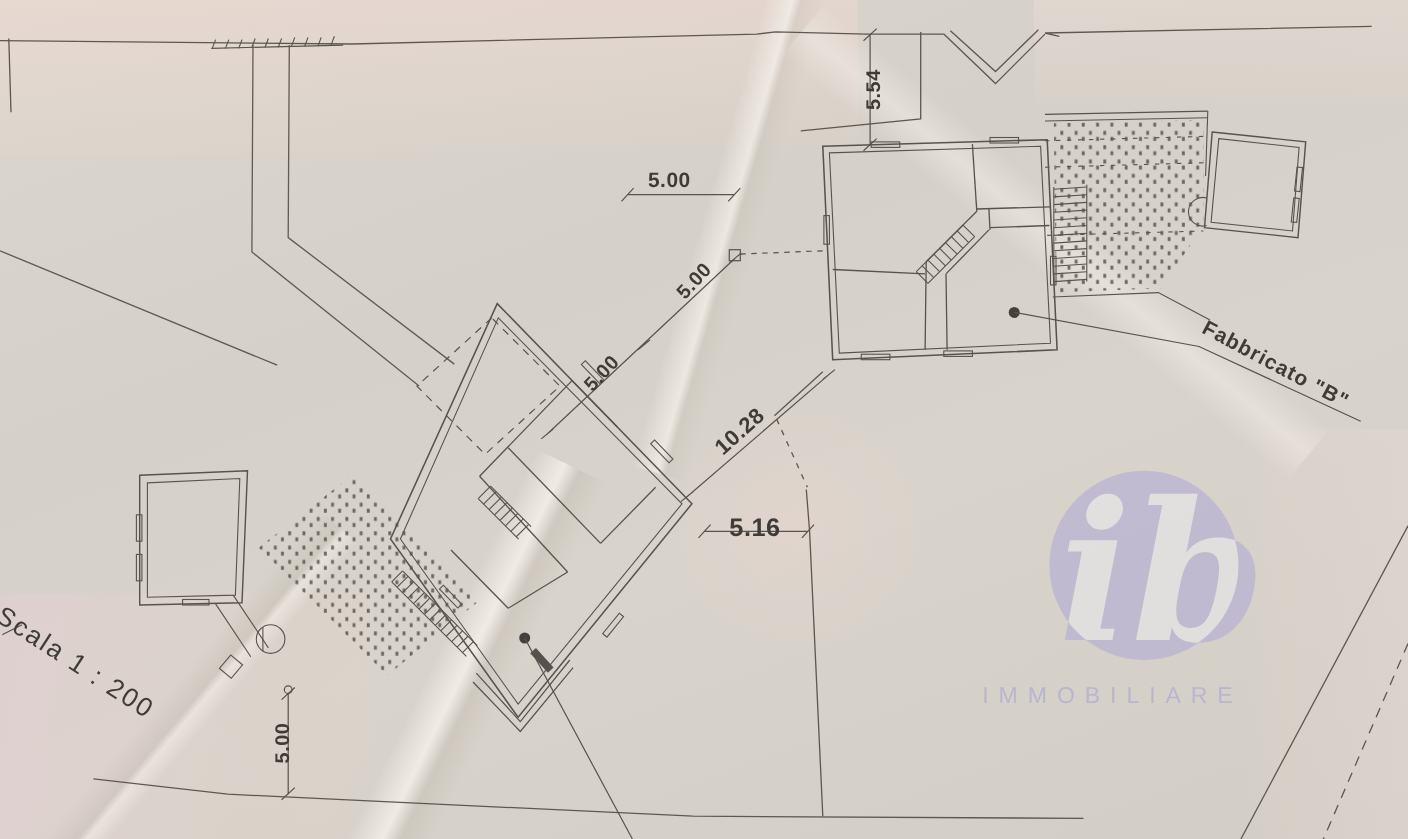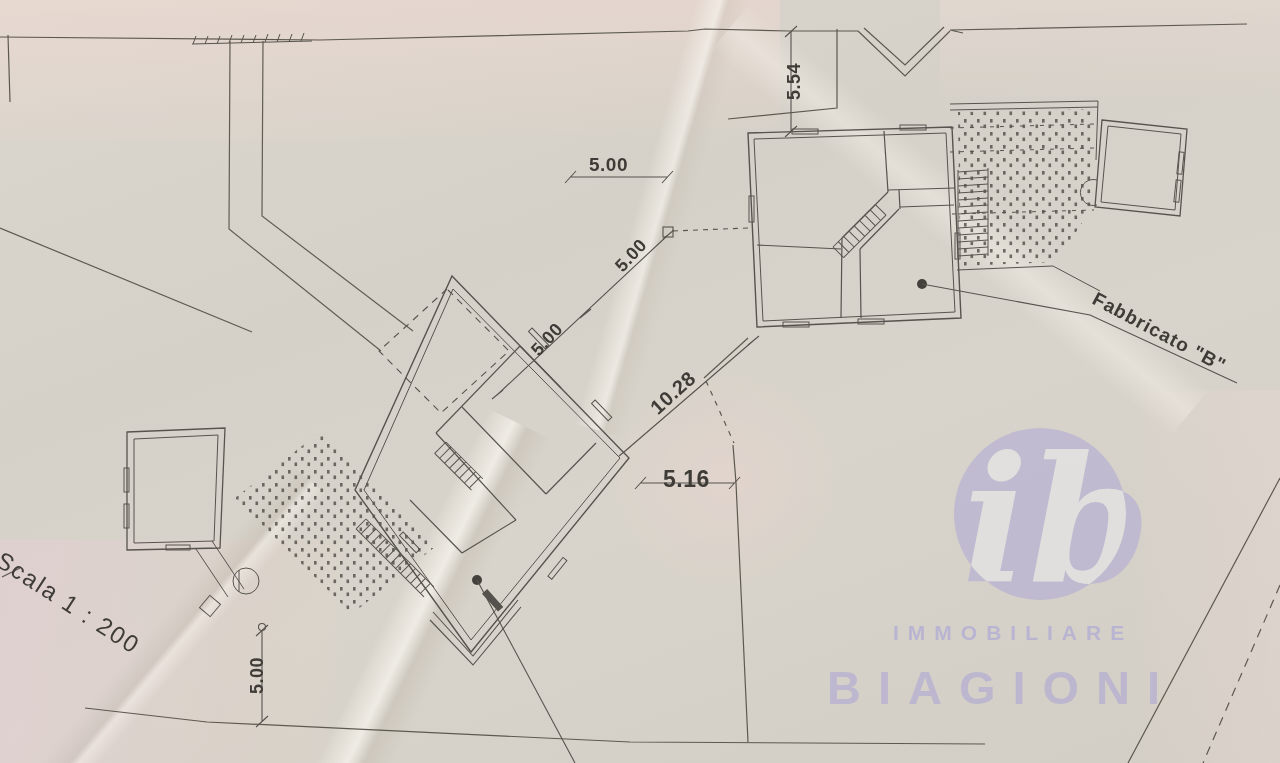--- a/index.html
+++ b/index.html
@@ -36,21 +36,21 @@
   }
   .lbl-scale{left:6px;top:546px;font-size:24px;transform:rotate(33deg);letter-spacing:2px;font-weight:500;}
   .lbl-fabb{left:1099px;top:288px;font-size:19px;transform:rotate(28deg);letter-spacing:1px;}
   .lbl-554{left:784px;top:100px;font-size:18px;transform:rotate(-90deg);}
   .lbl-500top{left:589px;top:154px;font-size:19px;}
   .lbl-500up{left:611px;top:262px;font-size:18px;transform:rotate(-47deg);}
   .lbl-500lo{left:527px;top:346px;font-size:18px;transform:rotate(-47deg);}
   .lbl-1028{left:646px;top:402px;font-size:20px;transform:rotate(-42deg);}
   .lbl-516{left:663px;top:466px;font-size:23px;}
   .lbl-500bot{left:247px;top:694px;font-size:18px;transform:rotate(-90deg);}
-  .wm-text{position:absolute;color:rgba(172,168,213,.70);font-weight:700;white-space:nowrap;}
+  .wm-text{position:absolute;color:rgba(172,168,213,.70);font-weight:400;white-space:nowrap;}
   .wm-line1{left:893px;top:621px;font-size:21px;letter-spacing:9px;}
   .wm-line2{left:827px;top:660px;font-size:47px;letter-spacing:17px;color:rgba(171,167,212,.60);}
 </style>
 </head>
 <body>
 
 <div class="page">
 
   <div class="tint tint-top"></div>
   <div class="tint tint-top-right"></div>
@@ -232,15 +232,14 @@
   <div class="plan-label lbl-fabb">Fabbricato "B"</div>
   <div class="plan-label lbl-554">5.54</div>
   <div class="plan-label lbl-500top">5.00</div>
   <div class="plan-label lbl-500up">5.00</div>
   <div class="plan-label lbl-500lo">5.00</div>
   <div class="plan-label lbl-1028">10.28</div>
   <div class="plan-label lbl-516">5.16</div>
   <div class="plan-label lbl-500bot">5.00</div>
 
   <div class="wm-text wm-line1">IMMOBILIARE</div>
-  <div class="wm-text wm-line2">BIAGIONI</div>
 
 </div>
 
 </body></html>

